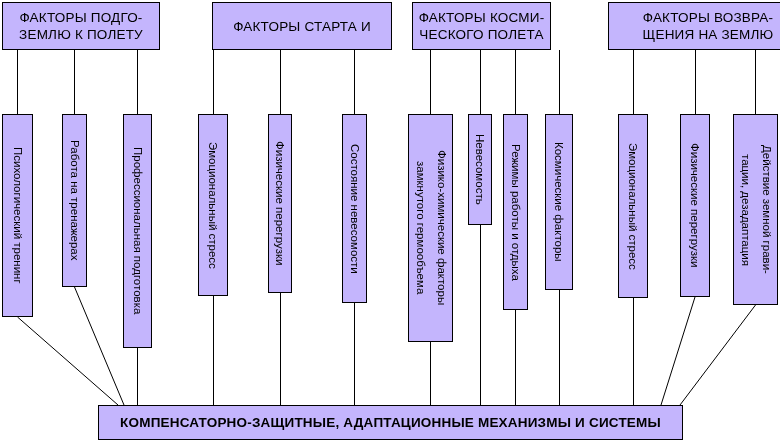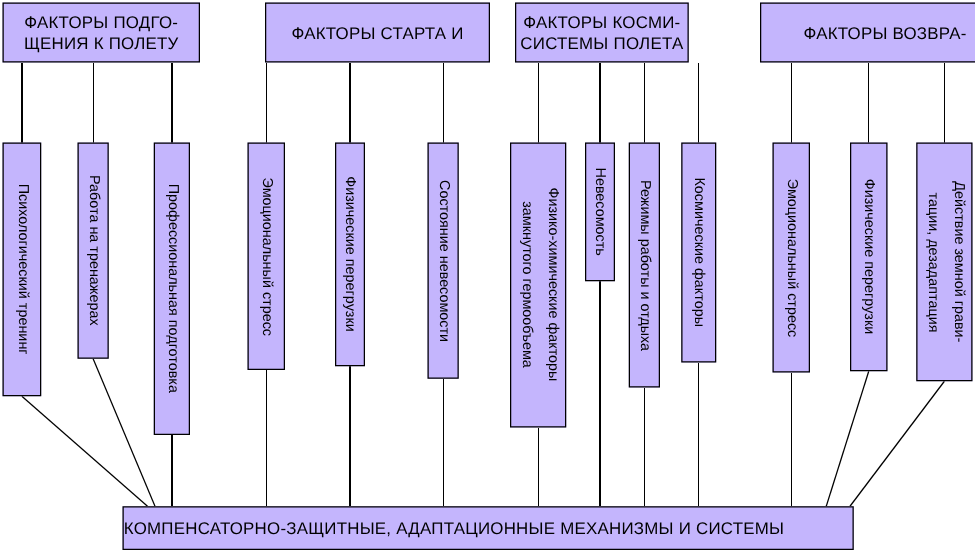--- a/index.html
+++ b/index.html
@@ -44,26 +44,27 @@
     font-size: 11.5px;
     white-space: nowrap;
   }
   .vbox span { display: block; }
   .bbox {
     left: 98px;
     top: 405px;
     width: 585px;
     height: 35px;
     display: flex;
-    justify-content: flex-start;
+    justify-content: center;
     align-items: center;
     text-align: center;
     font-size: 13.5px;
     letter-spacing: 0.2px;
     white-space: nowrap;
+    font-weight: bold;
   }
 </style>
 </head>
 <body>
 
 <div class="canvas">
 
   <svg class="wires" viewBox="0 0 780 443" xmlns="http://www.w3.org/2000/svg">
     <g stroke="#000000" stroke-width="1" shape-rendering="crispEdges">
 
@@ -95,31 +96,32 @@
 
       <line x1="17.5" y1="317" x2="118" y2="405"></line>
       <line x1="74.5" y1="287" x2="124" y2="405"></line>
       <line x1="695" y1="297" x2="661" y2="405"></line>
       <line x1="755.5" y1="305" x2="680" y2="405"></line>
     </g>
   </svg>
 
   <div class="box hbox" style="left:2px;width:158px;">
     <span>ФАКТОРЫ ПОДГО-</span>
-    <span>ЩЕНИЯ К ПОЛЕТУ</span>
+    <span>ЗЕМЛЮ К ПОЛЕТУ</span>
   </div>
   <div class="box hbox" style="left:197px;width:180px;margin-left:15px;">
     <span>ФАКТОРЫ СТАРТА И</span>
   </div>
   <div class="box hbox" style="left:412px;width:139px;">
     <span>ФАКТОРЫ КОСМИ-</span>
-    <span>СИСТЕМЫ ПОЛЕТА</span>
+    <span>ЧЕСКОГО ПОЛЕТА</span>
   </div>
   <div class="box hbox" style="left:608px;width:200px;">
     <span>ФАКТОРЫ ВОЗВРА-</span>
+    <span>ЩЕНИЯ НА ЗЕМЛЮ</span>
   </div>
 
   <div class="box vbox" style="left:2px;top:114px;width:31px;height:203px;line-height:29px;">
     <span>Психологический тренинг</span>
   </div>
   <div class="box vbox" style="left:62px;top:114px;width:25px;height:173px;line-height:23px;">
     <span>Работа на тренажерах</span>
   </div>
   <div class="box vbox" style="left:123px;top:114px;width:29px;height:234px;line-height:27px;">
     <span>Профессиональная подготовка</span>

